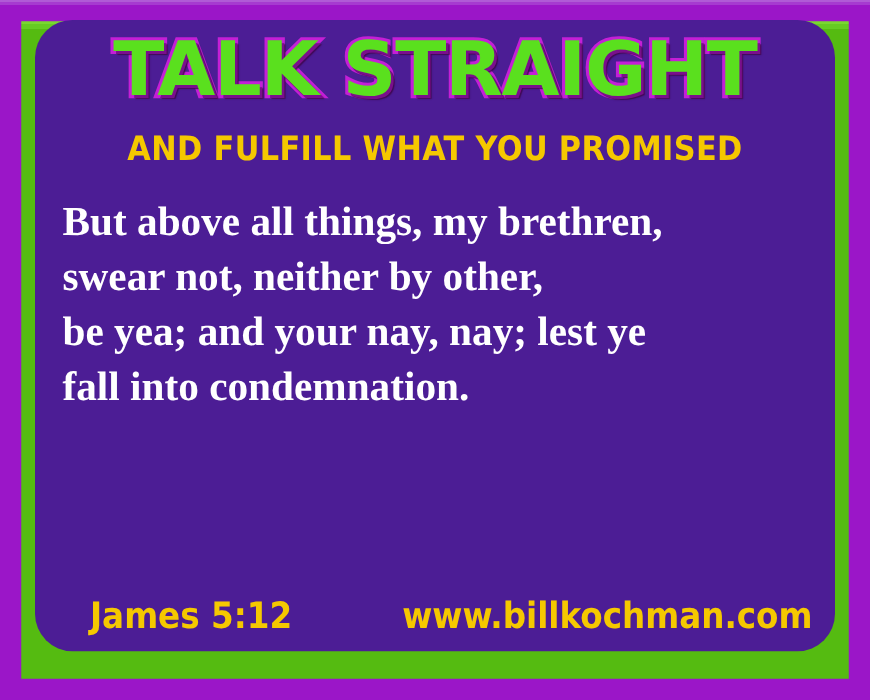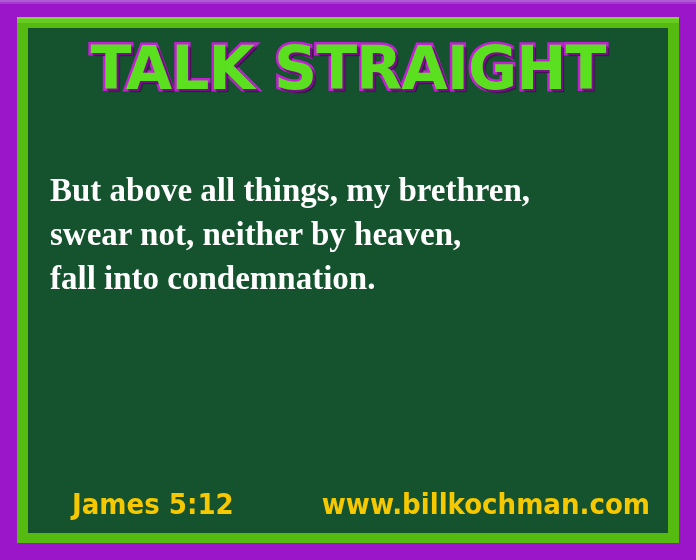--- a/index.html
+++ b/index.html
@@ -45,26 +45,27 @@
       linear-gradient(to bottom,
         #7ad830 0px, #7ad830 2px,
         #66cc22 2px, #66cc22 6px,
         #55bb11 6px, #55bb11 100%);
   }
 
   
   #panel {
     position: absolute;
     left: 28px;
-    top: 28px;
+    top: 16px;
     width: 640px;
     height: 505px;
-    background: #14532d;
+    background: #4c1d95;
     box-sizing: border-box;
     overflow: hidden;
+    border-radius: 30px;
   }
 
   
   #headline {
     position: absolute;
     left: 0;
     top: 6px;
     width: 640px;
     text-align: center;
     font-family: "DejaVu Sans", sans-serif;
@@ -140,24 +141,26 @@
 <div id="poster">
 
   <div id="outer-frame"></div>
 
   <div id="green-frame"></div>
 
   <div id="panel">
 
     <div id="headline">TALK STRAIGHT</div>
 
+    <div id="subhead">AND FULFILL WHAT YOU PROMISED</div>
 
     <div id="body-text">
       <span class="line">But above all things, my brethren,</span>
-      <span class="line">swear not, neither by heaven,</span>
+      <span class="line">swear not, neither by other,</span>
+      <span class="line">be yea; and your nay, nay; lest ye</span>
       <span class="line">fall into condemnation.</span>
     </div>
 
     <div id="footer">
       <span class="ref">James 5:12</span>
       <span class="url">www.billkochman.com</span>
     </div>
 
   </div>
 </div>

